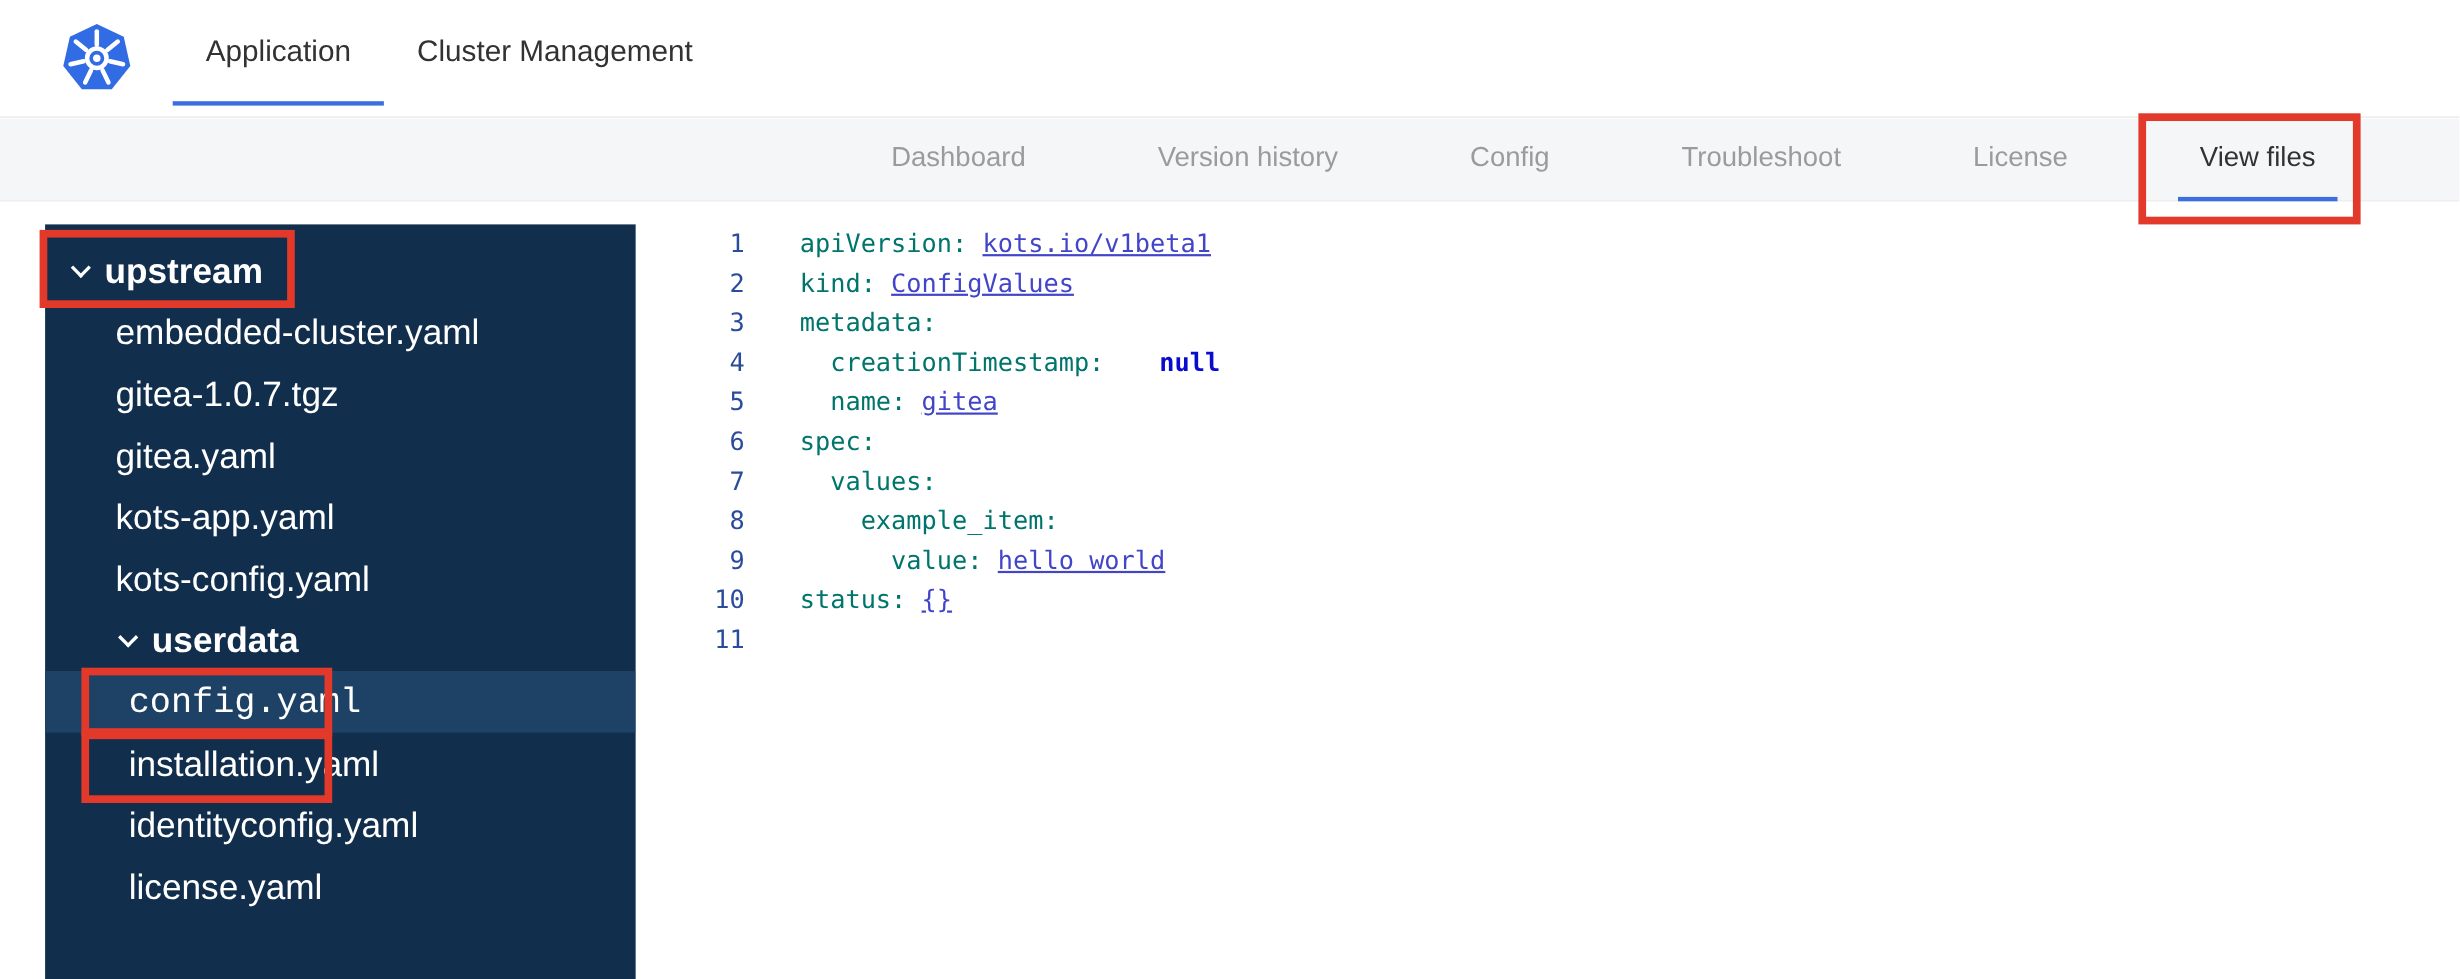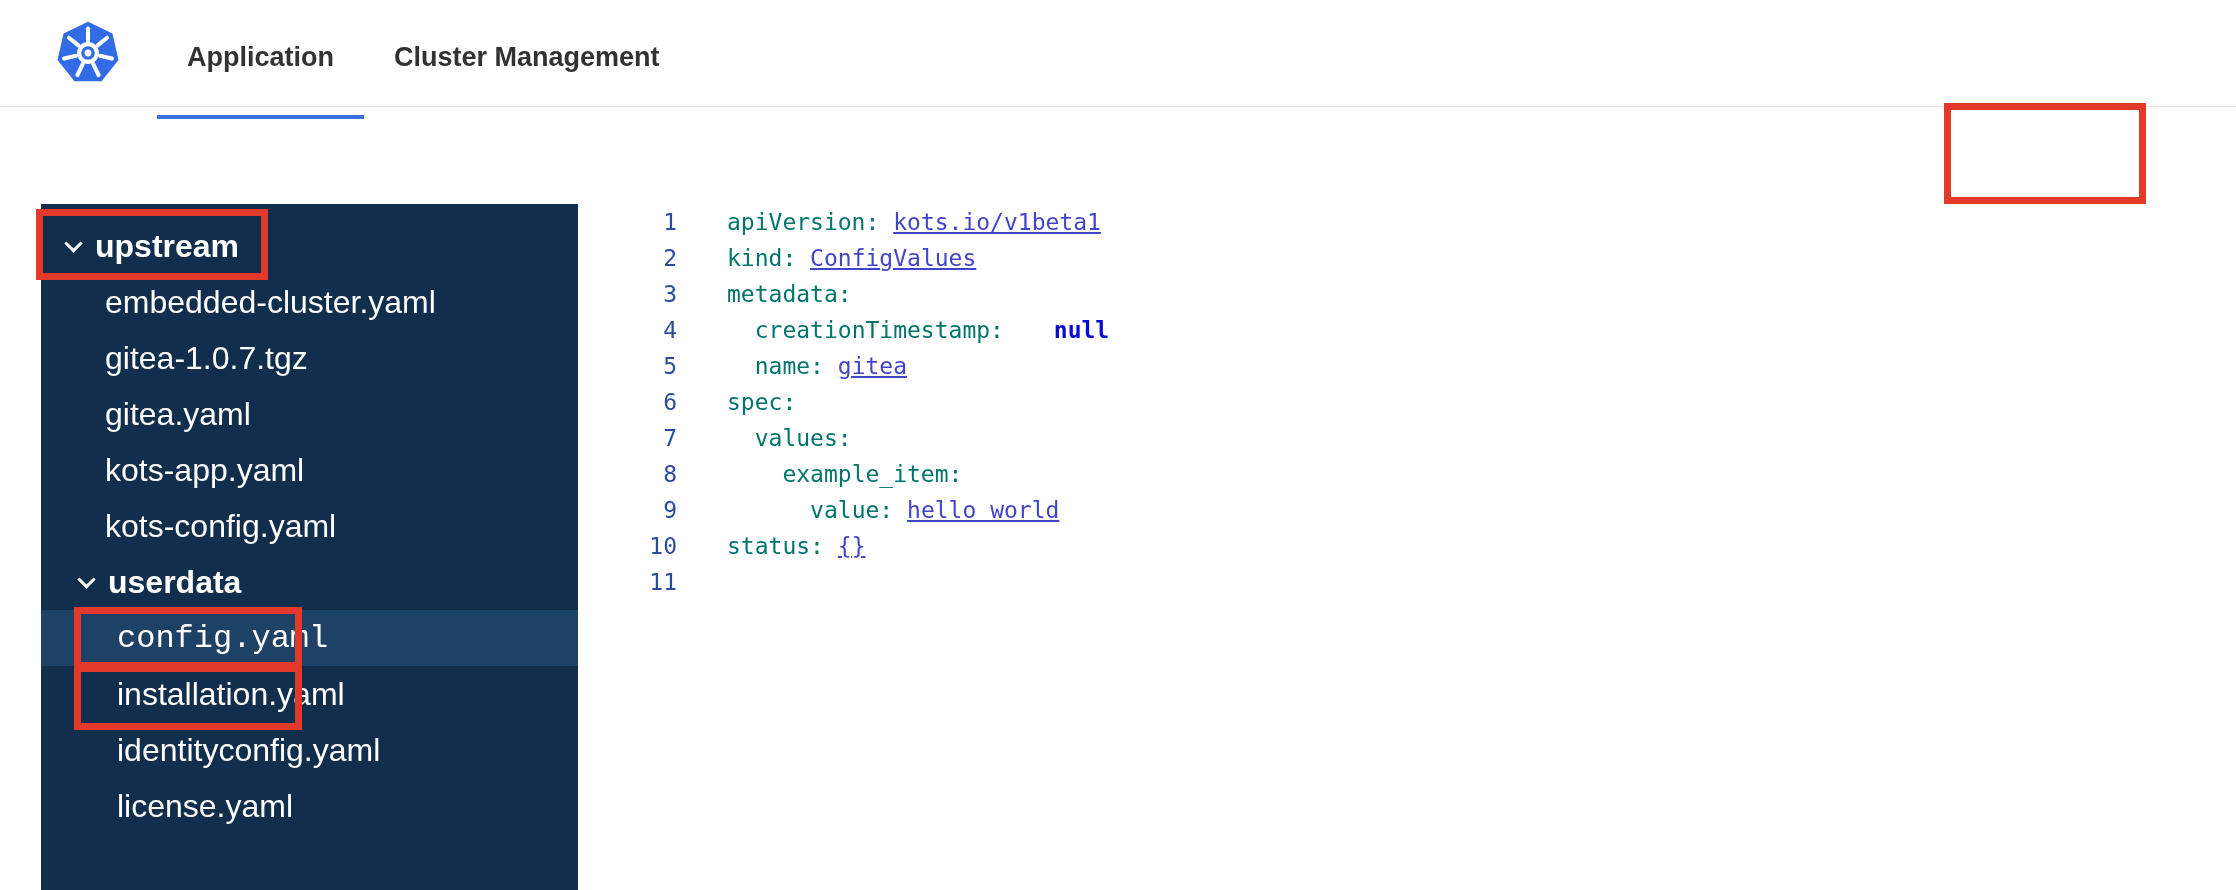--- a/index.html
+++ b/index.html
@@ -4,35 +4,35 @@
 <style>
   * { margin:0; padding:0; box-sizing:border-box; }
   html,body { width:2236px; height:890px; background:#fff; font-family:"Liberation Sans",sans-serif; overflow:hidden; }
   .page { position:relative; width:2236px; height:890px; background:#fff; }
 
   
   .header { position:absolute; left:0; top:0; width:2236px; height:107px; background:#fff; border-bottom:1px solid #e4e4e4; }
   .logo-wrap { position:absolute; left:54px; top:19px; width:68px; height:68px; cursor:pointer; }
   .logo-wrap svg { width:100%; height:100%; display:block; }
   .top-tabs { position:absolute; left:157px; top:0; height:107px; display:flex; }
-  .top-tab { display:flex; align-items:center; padding:0 30px; font-size:27px; font-weight:700; color:#323232; cursor:pointer; border-bottom:4px solid transparent; height:119px; }
+  .top-tab { display:flex; align-items:center; padding:0 30px; font-size:27px; font-weight:400; color:#323232; cursor:pointer; border-bottom:4px solid transparent; height:96px; }
   .top-tab.active { border-bottom-color:var(--accent,#3b6fe0); }
 
   
   .subnav { position:absolute; left:0; top:108px; width:2236px; height:75px; background:#f5f6f7; border-bottom:1px solid #ececec; display:flex; justify-content:flex-end; padding-right:111px; }
   .sub-tab { display:flex; align-items:center; padding:0 20px; margin-left:80px; font-size:25px; color:#9b9b9b; cursor:pointer; border-bottom:4px solid transparent; height:75px; }
   .sub-tab.active { color:#323232; border-bottom-color:var(--accent,#3b6fe0); }
 
   
   .sidebar { position:absolute; left:41px; top:204px; width:537px; height:686px; background:var(--sidebar-bg,#122e4d); padding-top:14px; overflow:hidden; }
   .tree-row { height:56px; display:flex; align-items:center; color:#ffffff; font-size:32px; cursor:pointer; white-space:nowrap; }
   .tree-row.folder { font-weight:700; }
   .tree-row.selected { background:var(--sidebar-sel,#1e4166);font-family:Liberation Mono, monospace; }
   .tree-row.folder.lvl0 { padding-left:26px; }
-  .tree-row.folder.lvl1 { padding-left:39px; }
+  .tree-row.folder.lvl1 { padding-left:69px; }
   .tree-row.file.lvl1 { padding-left:64px; }
   .tree-row.file.lvl2 { padding-left:76px; }
   .chev { width:13px; height:13px; border-left:3px solid #fff; border-bottom:3px solid #fff; transform:rotate(-45deg); margin:-6px 15px 0 0; flex:none; }
 
   
   .editor { position:absolute; left:578px; top:204px; width:1658px; height:686px; background:#fff; display:flex; font-family:"DejaVu Sans Mono",monospace; font-size:23px; line-height:36px; cursor:text; }
   .gutter { width:99px; flex:none; text-align:right; color:var(--gutter,#2b4c9b); user-select:none; }
   .gutter-num { height:36px; }
   .code-col { padding-left:50px; white-space:pre; }
   .code-line { height:36px; }
@@ -69,20 +69,28 @@
         </g>
         <circle cx="50" cy="50" r="5" fill="#ffffff"></circle>
       </svg>
     </div>
     <div class="top-tabs" id="top-tabs">
         <div class="top-tab active">Application</div>
         <div class="top-tab">Cluster Management</div>
       </div>
   </div>
 
+  <div class="subnav" id="sub-tabs">
+      <div class="sub-tab">Dashboard</div>
+      <div class="sub-tab">Version history</div>
+      <div class="sub-tab">Config</div>
+      <div class="sub-tab">Troubleshoot</div>
+      <div class="sub-tab">License</div>
+      <div class="sub-tab active">View files</div>
+    </div>
 
   <div class="sidebar" id="file-tree">
       <div class="tree-row folder lvl0">
         <span class="chev"></span>
         <span class="tree-label">upstream</span>
       </div>
       <div class="tree-row file lvl1">
         <span class="tree-label">embedded-cluster.yaml</span>
       </div>
       <div class="tree-row file lvl1">

